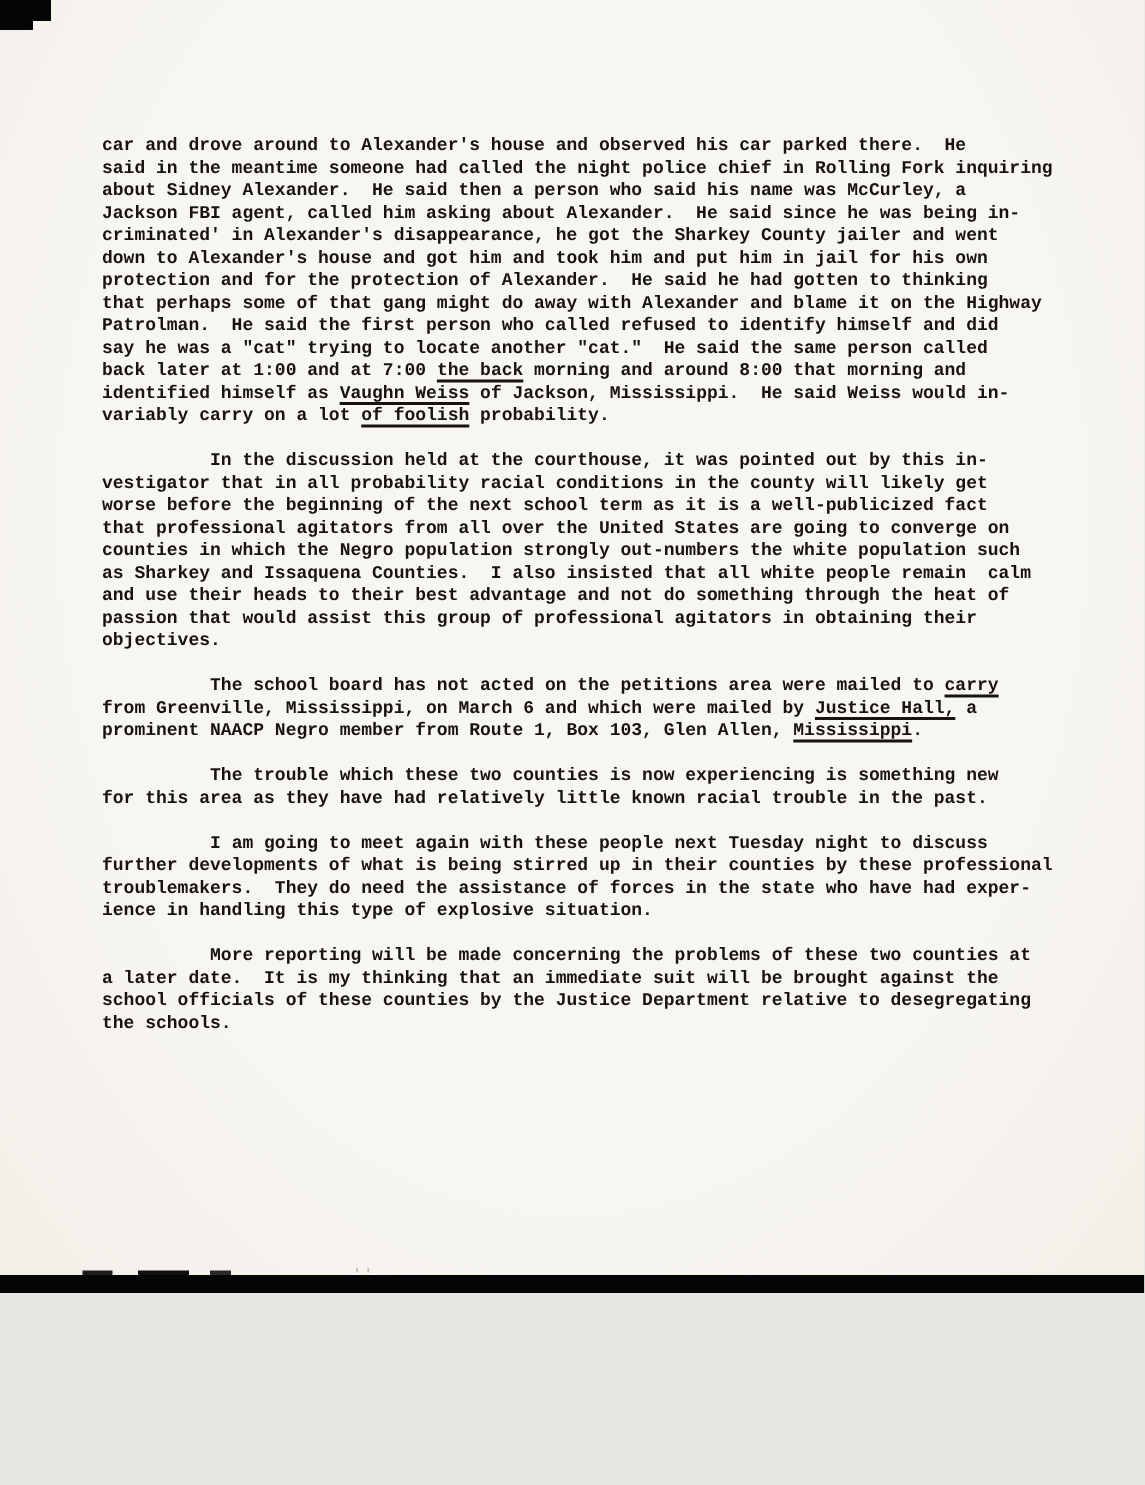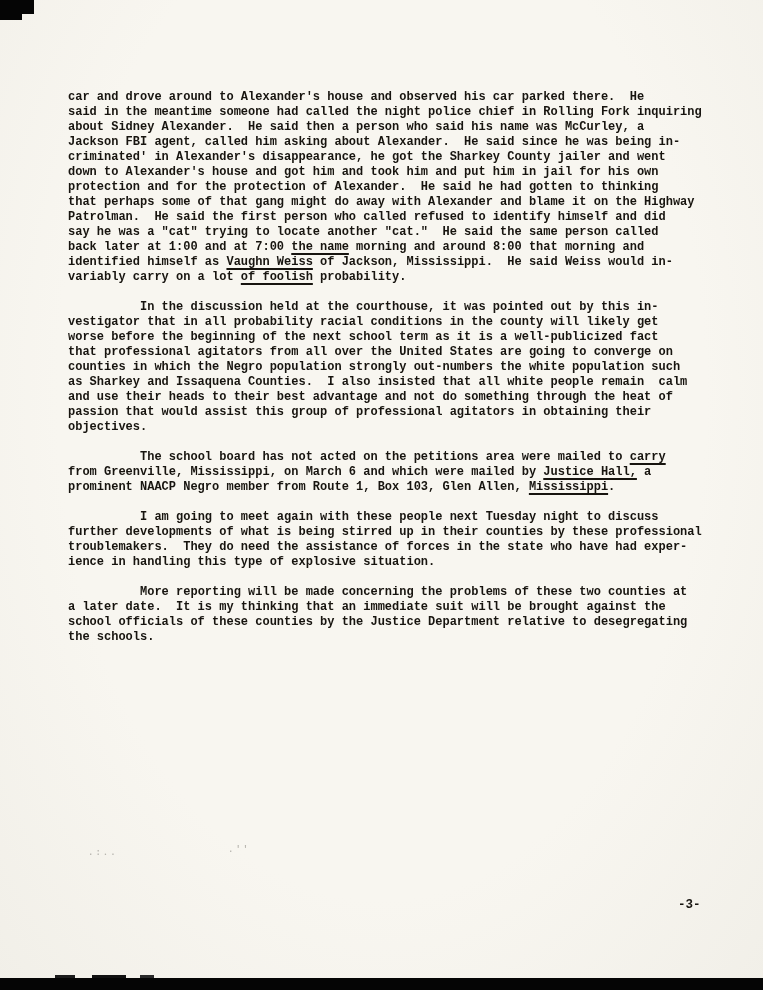--- a/index.html
+++ b/index.html
@@ -3,21 +3,21 @@
 <meta charset="utf-8">
 <style>
   html, body {
     margin: 0;
     padding: 0;
     background: #e9e7e1;
   }
   .page {
     position: relative;
     width: 763px;
-    height: 990px;
+    height: 862px;
     margin: 0 auto;
     background: radial-gradient(ellipse at 50% 40%, #f8f6f0 60%, #f1efe8 100%);
     overflow: hidden;
     font-family: "Liberation Mono", "DejaVu Sans Mono", monospace;
   }
   .doc-body {
     position: absolute;
     left: 68px;
     top: 90px;
     width: 648px;
@@ -76,33 +76,34 @@
   <div class="doc-body"><p><span>car and drove around to Alexander's house and observed his car parked there.  He
 said in the meantime someone had called the night police chief in Rolling Fork inquiring
 about Sidney Alexander.  He said then a person who said his name was McCurley, a
 Jackson FBI agent, called him asking about Alexander.  He said since he was being in-
 criminated' in Alexander's disappearance, he got the Sharkey County jailer and went
 down to Alexander's house and got him and took him and put him in jail for his own
 protection and for the protection of Alexander.  He said he had gotten to thinking
 that perhaps some of that gang might do away with Alexander and blame it on the Highway
 Patrolman.  He said the first person who called refused to identify himself and did
 say he was a "cat" trying to locate another "cat."  He said the same person called
-back later at 1:00 and at 7:00 </span><span class="u">the name</span><span> morning and around 8:00 that morning and
+back later at 1:00 and at 7:00 </span><span class="u">the back</span><span> morning and around 8:00 that morning and
 identified himself as </span><span class="u">Vaughn Weiss</span><span> of Jackson, Mississippi.  He said Weiss would in-
 variably carry on a lot </span><span class="u">of foolish</span><span> probability.</span></p><p><span>          In the discussion held at the courthouse, it was pointed out by this in-
 vestigator that in all probability racial conditions in the county will likely get
 worse before the beginning of the next school term as it is a well-publicized fact
 that professional agitators from all over the United States are going to converge on
 counties in which the Negro population strongly out-numbers the white population such
 as Sharkey and Issaquena Counties.  I also insisted that all white people remain  calm
 and use their heads to their best advantage and not do something through the heat of
 passion that would assist this group of professional agitators in obtaining their
 objectives.</span></p><p><span>          The school board has not acted on the petitions area were mailed to </span><span class="u">carry</span><span>
 from Greenville, Mississippi, on March 6 and which were mailed by </span><span class="u">Justice Hall,</span><span> a
-prominent NAACP Negro member from Route 1, Box 103, Glen Allen, </span><span class="u">Mississippi</span><span>.</span></p><p><span>          I am going to meet again with these people next Tuesday night to discuss
+prominent NAACP Negro member from Route 1, Box 103, Glen Allen, </span><span class="u">Mississippi</span><span>.</span></p><p><span>          The trouble which these two counties is now experiencing is something new
+for this area as they have had relatively little known racial trouble in the past.</span></p><p><span>          I am going to meet again with these people next Tuesday night to discuss
 further developments of what is being stirred up in their counties by these professional
 troublemakers.  They do need the assistance of forces in the state who have had exper-
 ience in handling this type of explosive situation.</span></p><p><span>          More reporting will be made concerning the problems of these two counties at
 a later date.  It is my thinking that an immediate suit will be brought against the
 school officials of these counties by the Justice Department relative to desegregating
 the schools.</span></p></div>
 
   <span class="pencil pencil-1">.:..</span>
   <span class="pencil pencil-2">.''</span>
 

